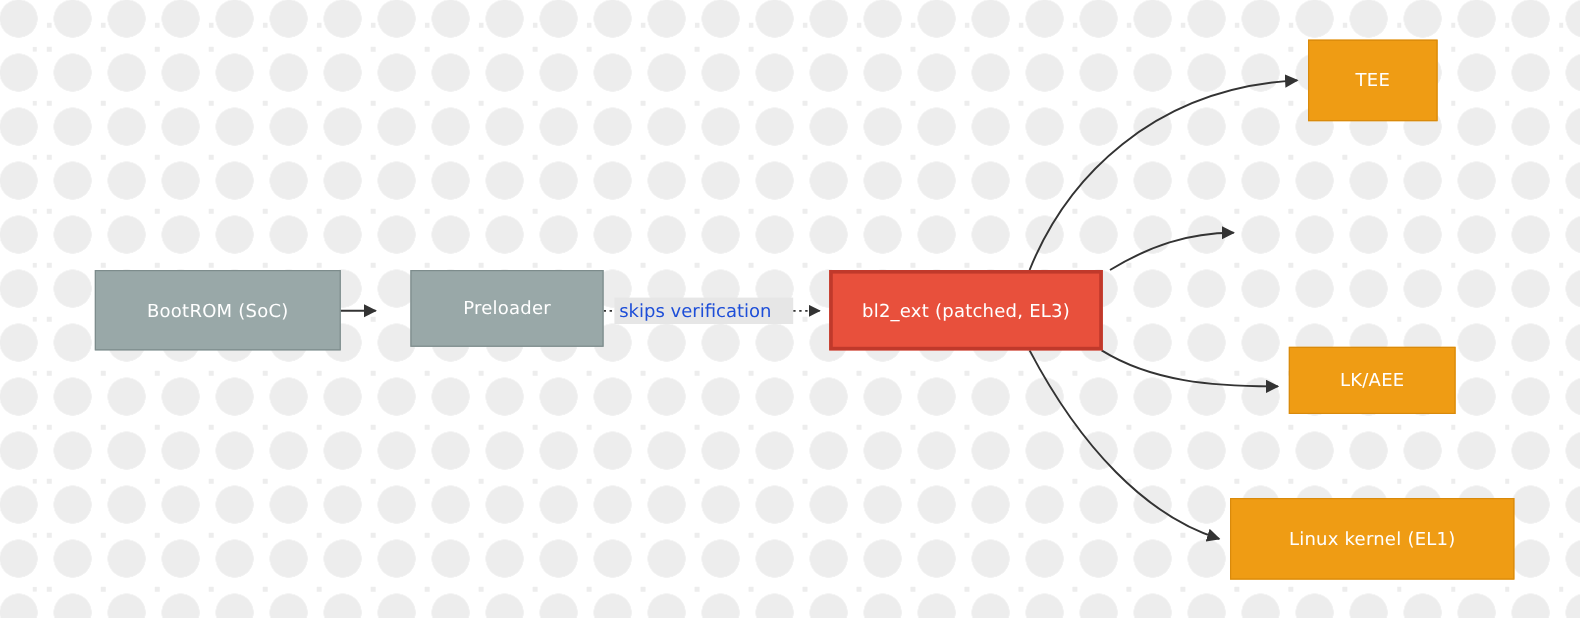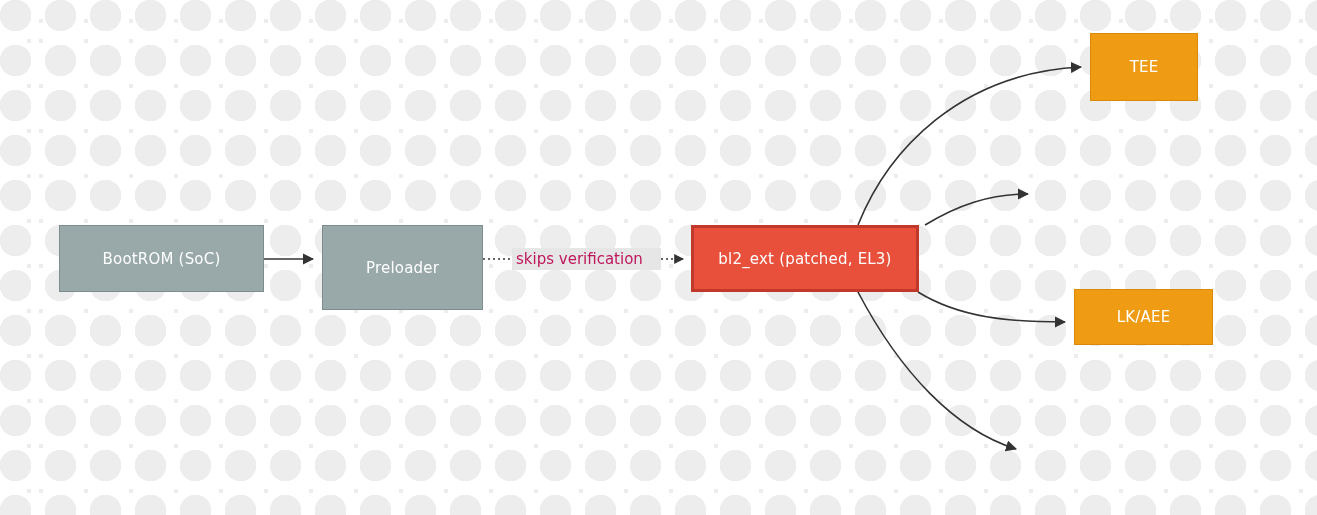--- a/index.html
+++ b/index.html
@@ -60,34 +60,35 @@
     color: #ffffff;
     font-size: 15px;
     letter-spacing: 0.2px;
     text-align: center;
     line-height: 1.2;
     white-space: nowrap;
   }
   .node-grey {
     background: #99a8a8;
     border: 1px solid #7d8c8c;
+    margin-left: 20px;
   }
   .node-red {
     background: #e8503c;
     border: 3px solid #c0392b;
   }
   .node-orange {
     background: #ef9c14;
     border: 1px solid #d98a0b;
   }
   .edge-label {
     position: absolute;
     box-sizing: border-box;
     background: #e6e6e6;
-    color: #be185d;
+    color: #1d4ed8;
     font-size: 15px;
     line-height: 20px;
     padding: 1px 4px;
     white-space: nowrap;
   }
 </style>
 </head>
 <body>
 
 <div id="canvas">
@@ -124,33 +125,36 @@
 
     <g>
       <path d="M 858 292 C 900 372 955 430 1016 449" fill="none" stroke="#333333" stroke-width="1.6" marker-end="url(#arrowhead)"></path>
     </g>
   </svg>
 
   <div class="node node-grey" style="left:59px; top:225px; width:205px; height:67px;">
     <span>BootROM (SoC)</span>
   </div>
 
-  <div class="node node-grey" style="left:322px; top:225px; width:161px; height:85px;">
+  <div class="node node-grey" style="left:322px; top:225px; width:161px; height:64px;">
     <span>Preloader</span>
   </div>
 
   <div class="node node-red" style="left:691px; top:225px; width:228px; height:67px;">
     <span>bl2_ext (patched, EL3)</span>
   </div>
 
   <div class="node node-orange" style="left:1090px; top:33px; width:108px; height:68px;">
     <span>TEE</span>
   </div>
 
 
   <div class="node node-orange" style="left:1074px; top:289px; width:139px; height:56px;">
     <span>LK/AEE</span>
   </div>
 
+  <div class="node node-orange" style="left:1025px; top:415px; width:237px; height:68px;">
+    <span>Linux kernel (EL1)</span>
+  </div>
 
   <div class="edge-label" style="left:512px; top:248px; width:149px; height:22px;">skips verification</div>
 
 </div>
 
 </body></html>

